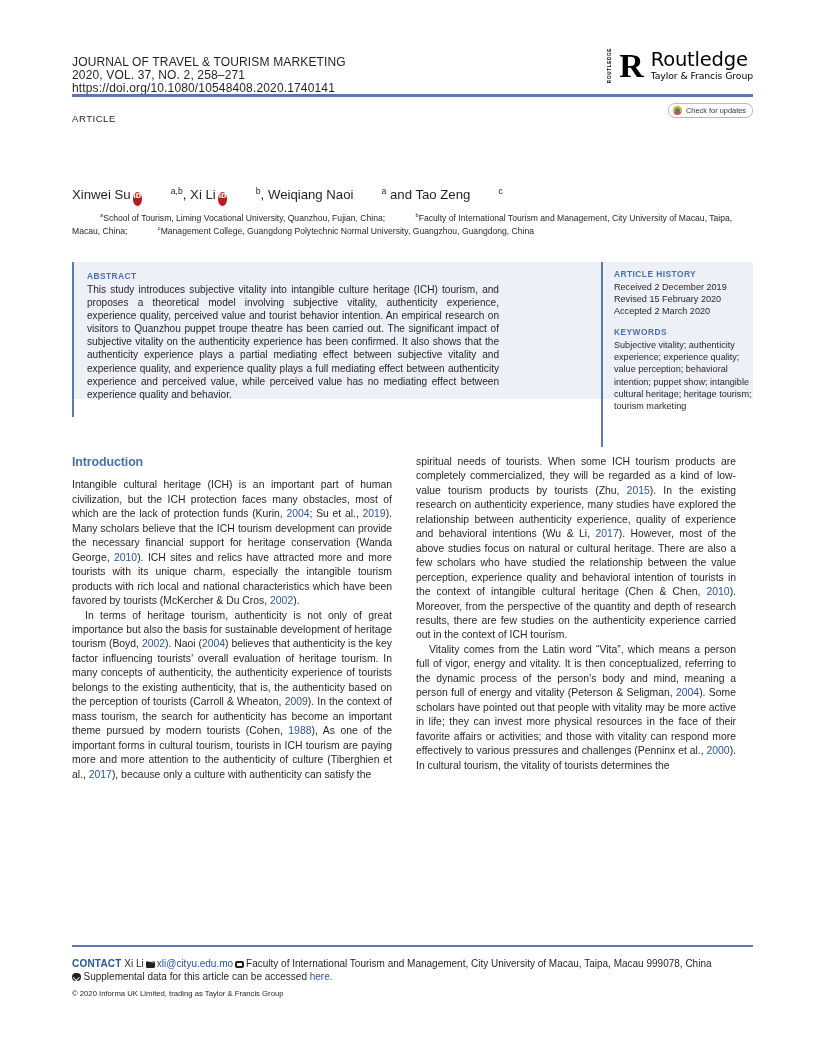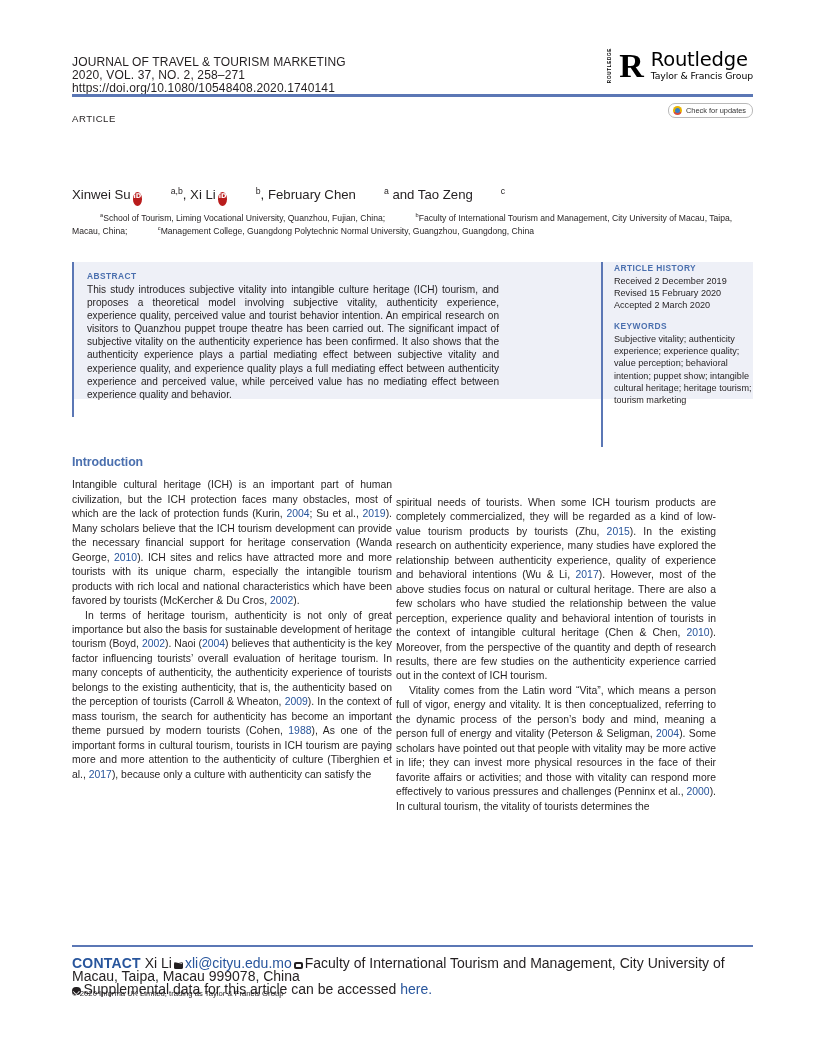--- a/index.html
+++ b/index.html
@@ -198,21 +198,21 @@
     padding: 9px 0 0 13px;
   }
   .side-col {
     position: absolute;
     left: 601px;
     top: 262px;
     width: 176px;
     height: 185px;
     border-left: 2.4px solid #5b77b5;
     box-sizing: border-box;
-    padding: 1px 0 0 11px;
+    padding: 7px 0 0 11px;
   }
   .sec-head {
     font-size: 8.4px;
     font-weight: bold;
     letter-spacing: 0.45px;
     color: #4a6fae;
     text-transform: uppercase;
     margin-bottom: 2px;
   }
   .abstract-text {
@@ -239,21 +239,21 @@
   .col {
     position: absolute;
     top: 455px;
     width: 320px;
     font-size: 10.4px;
     line-height: 14.45px;
     text-align: justify;
     color: #231f20;
   }
   .col-left { left: 72px; }
-  .col-right { left: 396px; margin-top: 41px; }
+  .col-right { left: 416px; }
   .body-head {
     font-size: 12.4px;
     font-weight: bold;
     color: #4a6fae;
     margin: 0 0 9px 0;
     letter-spacing: -0.1px;
   }
   .col p {
     margin: 0;
     text-indent: 0;
@@ -269,21 +269,21 @@
     top: 945px;
     width: 681px;
     height: 2.2px;
     background: #5b77b5;
   }
   .footer {
     position: absolute;
     left: 72px;
     top: 957px;
     width: 690px;
-    font-size: 14px;
+    font-size: 10px;
     line-height: 13.2px;
     color: #231f20;
   }
   .footer .contact-lbl {
     color: #28559c;
     font-weight: bold;
     letter-spacing: 0.2px;
   }
   .footer a, .footer .link { color: #28559c; text-decoration: none; }
   .ficon {
@@ -363,21 +363,21 @@
     <span class="cfu-icon"></span>
     <span class="lbl">Check for updates</span>
   </div>
 
   <div class="article-label">ARTICLE</div>
 
 
   <div class="authors">
     <span>Xinwei Su</span><span class="orcid">iD</span><sup>a,b</sup>,
     <span>Xi Li</span><span class="orcid">iD</span><sup>b</sup>,
-    <span>February Chen</span><sup>a</sup><span> and </span><span>Tao Zeng</span><sup>c</sup>
+    <span>Weiqiang Naoi</span><sup>a</sup><span> and </span><span>Tao Zeng</span><sup>c</sup>
   </div>
 
   <div class="affiliations">
     <sup>a</sup><span>School of Tourism, Liming Vocational University, Quanzhou, Fujian, China; </span><sup>b</sup><span>Faculty of International Tourism and Management, City University of Macau, Taipa, Macau, China; </span><sup>c</sup><span>Management College, Guangdong Polytechnic Normal University, Guangzhou, Guangdong, China</span>
   </div>
 
   <div class="abstract-band"></div>
 
   <div class="abstract-col">
     <div class="sec-head">ABSTRACT</div>

